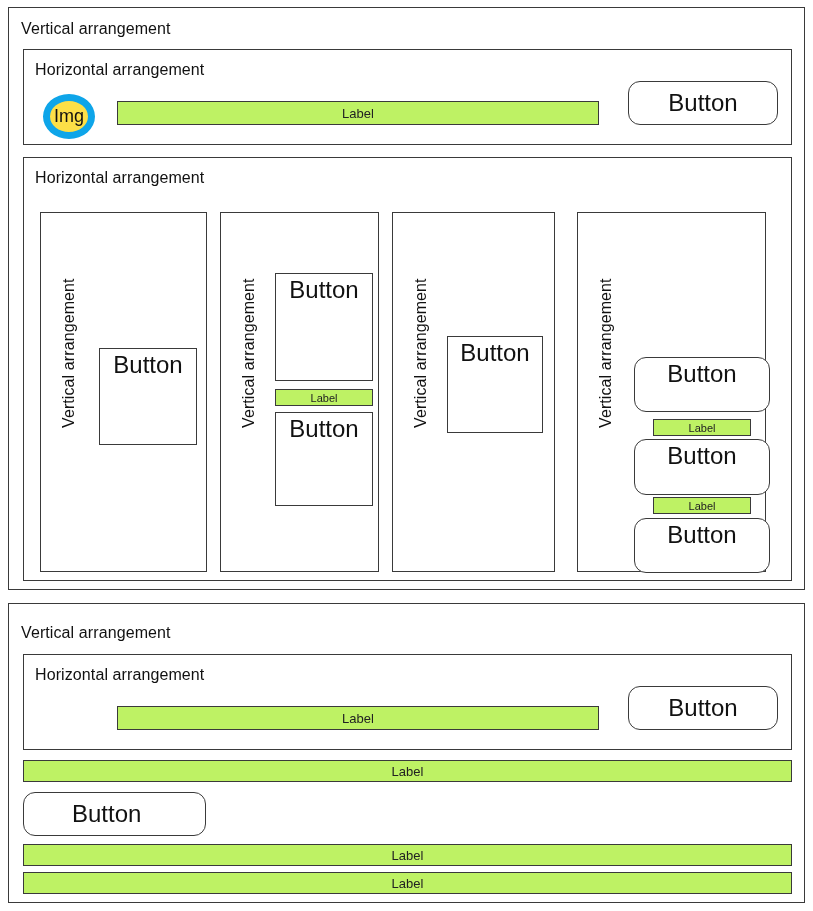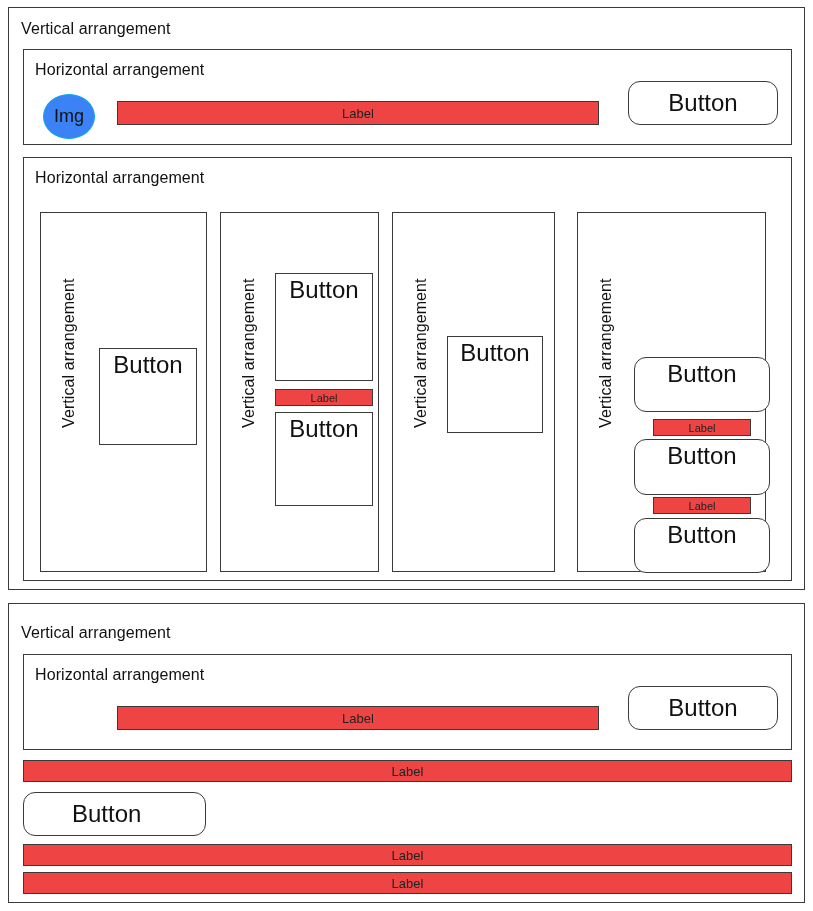--- a/index.html
+++ b/index.html
@@ -39,21 +39,21 @@
     white-space: nowrap;
     transform-origin: 0 0;
     transform: rotate(-90deg);
     letter-spacing: 0.1px;
   }
 
   
   .label-box {
     position: absolute;
     border: 1px solid #3a3a3a;
-    background: #ef4444;
+    background: #bef264;
     box-sizing: border-box;
     display: flex;
     align-items: center;
     justify-content: center;
     font-size: 13px;
     color: #222222;
   }
   .label-box.small {
     font-size: 11px;
   }
@@ -89,23 +89,23 @@
     align-items: flex-start;
     padding-top: 2px;
   }
   .btn-round.left-text {
     justify-content: flex-start;
     padding-left: 48px;
   }
 
   .img-circle {
     position: absolute;
-    border: 1px solid #0ea5e9;
+    border: 7px solid #0ea5e9;
     border-radius: 50%;
-    background: #3b82f6;
+    background: #fde047;
     box-sizing: border-box;
     display: flex;
     align-items: center;
     justify-content: center;
     font-size: 18px;
     color: #111111;
   }
 </style>
 </head>
 <body>

